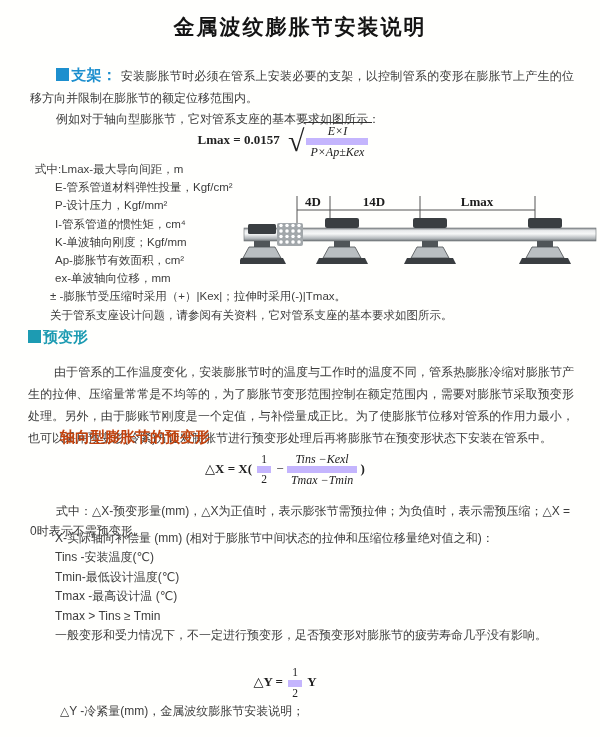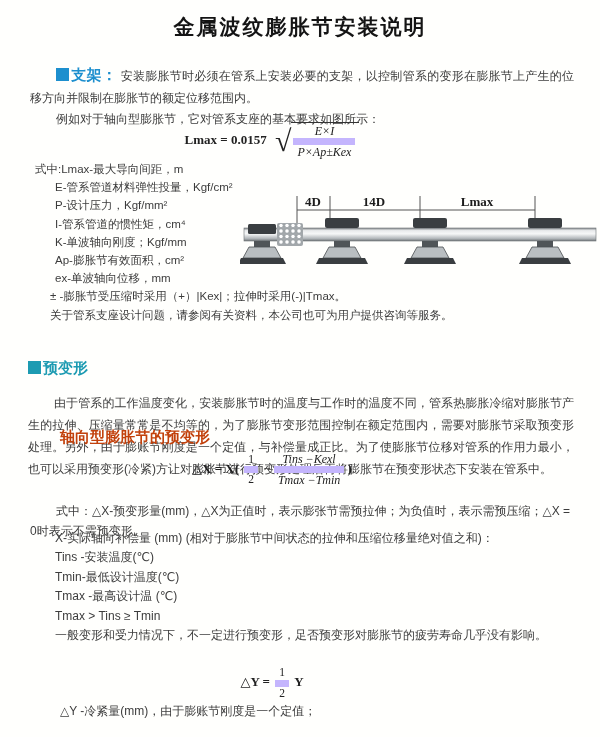--- a/index.html
+++ b/index.html
@@ -11,28 +11,28 @@
   }
   .abs{position:absolute;}
   .title{
     top:13px;left:0;width:600px;text-align:center;
     font-size:21px;font-weight:bold;color:#141414;letter-spacing:2px;
   }
   .bodytext{line-height:22px;text-align:justify;}
   .intro{top:52px;left:30px;right:26px;text-indent:26px;}
   .sec-head{font-size:15px;font-weight:bold;}
   .blue{color:#1d8fce;}
-  .teal{color:#1d9bb2;margin-top:31px;}
+  .teal{color:#1d9bb2;}
   .cyan{color:#c2410c;}
   .sq{display:inline-block;width:13px;height:13px;margin-right:2px;vertical-align:-1px;}
   .sq.b{background:#1d8fce;}
   .sq.t{background:#1d9bb2;}
   .example{top:97px;left:30px;right:26px;text-indent:26px;line-height:21px;}
   
-  .formula{left:4px;width:536px;text-align:center;font-family:"Liberation Serif","DejaVu Serif",serif;color:#222;font-size:13px;}
+  .formula{left:17px;width:536px;text-align:center;font-family:"Liberation Serif","DejaVu Serif",serif;color:#222;font-size:13px;}
   .f1{top:122px;}
   .f2{top:452px;}
   .f3{top:666px;}
   .fbold{font-weight:bold;}
   .sqrt{font-size:30px;font-weight:normal;vertical-align:middle;margin-left:5px;line-height:0;}
   .radicand{display:inline-block;border-top:1.2px solid #333;vertical-align:middle;padding:1px 4px 0 2px;}
   .stack{display:inline-flex;flex-direction:column;align-items:stretch;text-align:center;vertical-align:middle;line-height:1.2;font-size:12px;}
   .stack .top{border-bottom:7px solid #c4b5fd;padding:0 4px;}
   .stack .bot{padding:0 4px;}
   .ital{font-style:italic;}
@@ -78,21 +78,21 @@
 
   <div class="abs params">
     <div class="param">式中:Lmax-最大导向间距，m</div>
     <div class="param ind">E-管系管道材料弹性投量，Kgf/cm²</div>
     <div class="param ind">P-设计压力，Kgf/mm²</div>
     <div class="param ind">I-管系管道的惯性矩，cm⁴</div>
     <div class="param ind">K-单波轴向刚度；Kgf/mm</div>
     <div class="param ind">Ap-膨胀节有效面积，cm²</div>
     <div class="param ind">ex-单波轴向位移，mm</div>
     <div class="param ind2">± -膨胀节受压缩时采用（+）|Kex|；拉伸时采用(-)|Tmax。</div>
-    <div class="param ind2">关于管系支座设计问题，请参阅有关资料，本公司也可为用户提供咨询等服务。</div>
+    <div class="param ind2">关于管系支座设计问题，请参阅有关资料，它对管系支座的基本要求如图所示。</div>
   </div>
 
   <svg class="abs diagram" width="360" height="95" viewBox="0 0 360 95" xmlns="http://www.w3.org/2000/svg">
     <defs>
       <linearGradient id="pipeGrad" x1="0" y1="0" x2="0" y2="1">
         <stop offset="0" stop-color="#85898c"></stop>
         <stop offset="0.2" stop-color="#e9ebec"></stop>
         <stop offset="0.45" stop-color="#f6f7f7"></stop>
         <stop offset="0.8" stop-color="#b4b9bc"></stop>
         <stop offset="1" stop-color="#73787b"></stop>
@@ -199,15 +199,15 @@
 
   <div class="abs formula f3">
     <span class="fbold">△Y =</span>
     <span class="stack half">
         <span class="top">1</span>
         <span class="bot">2</span>
       </span>
     <span class="fbold">Y</span>
   </div>
 
-  <div class="abs final">△Y -冷紧量(mm)，由于膨账节刚度是一个定值；</div>
+  <div class="abs final">△Y -冷紧量(mm)，金属波纹膨胀节安装说明；</div>
 
 </div>
 
 </body></html>

